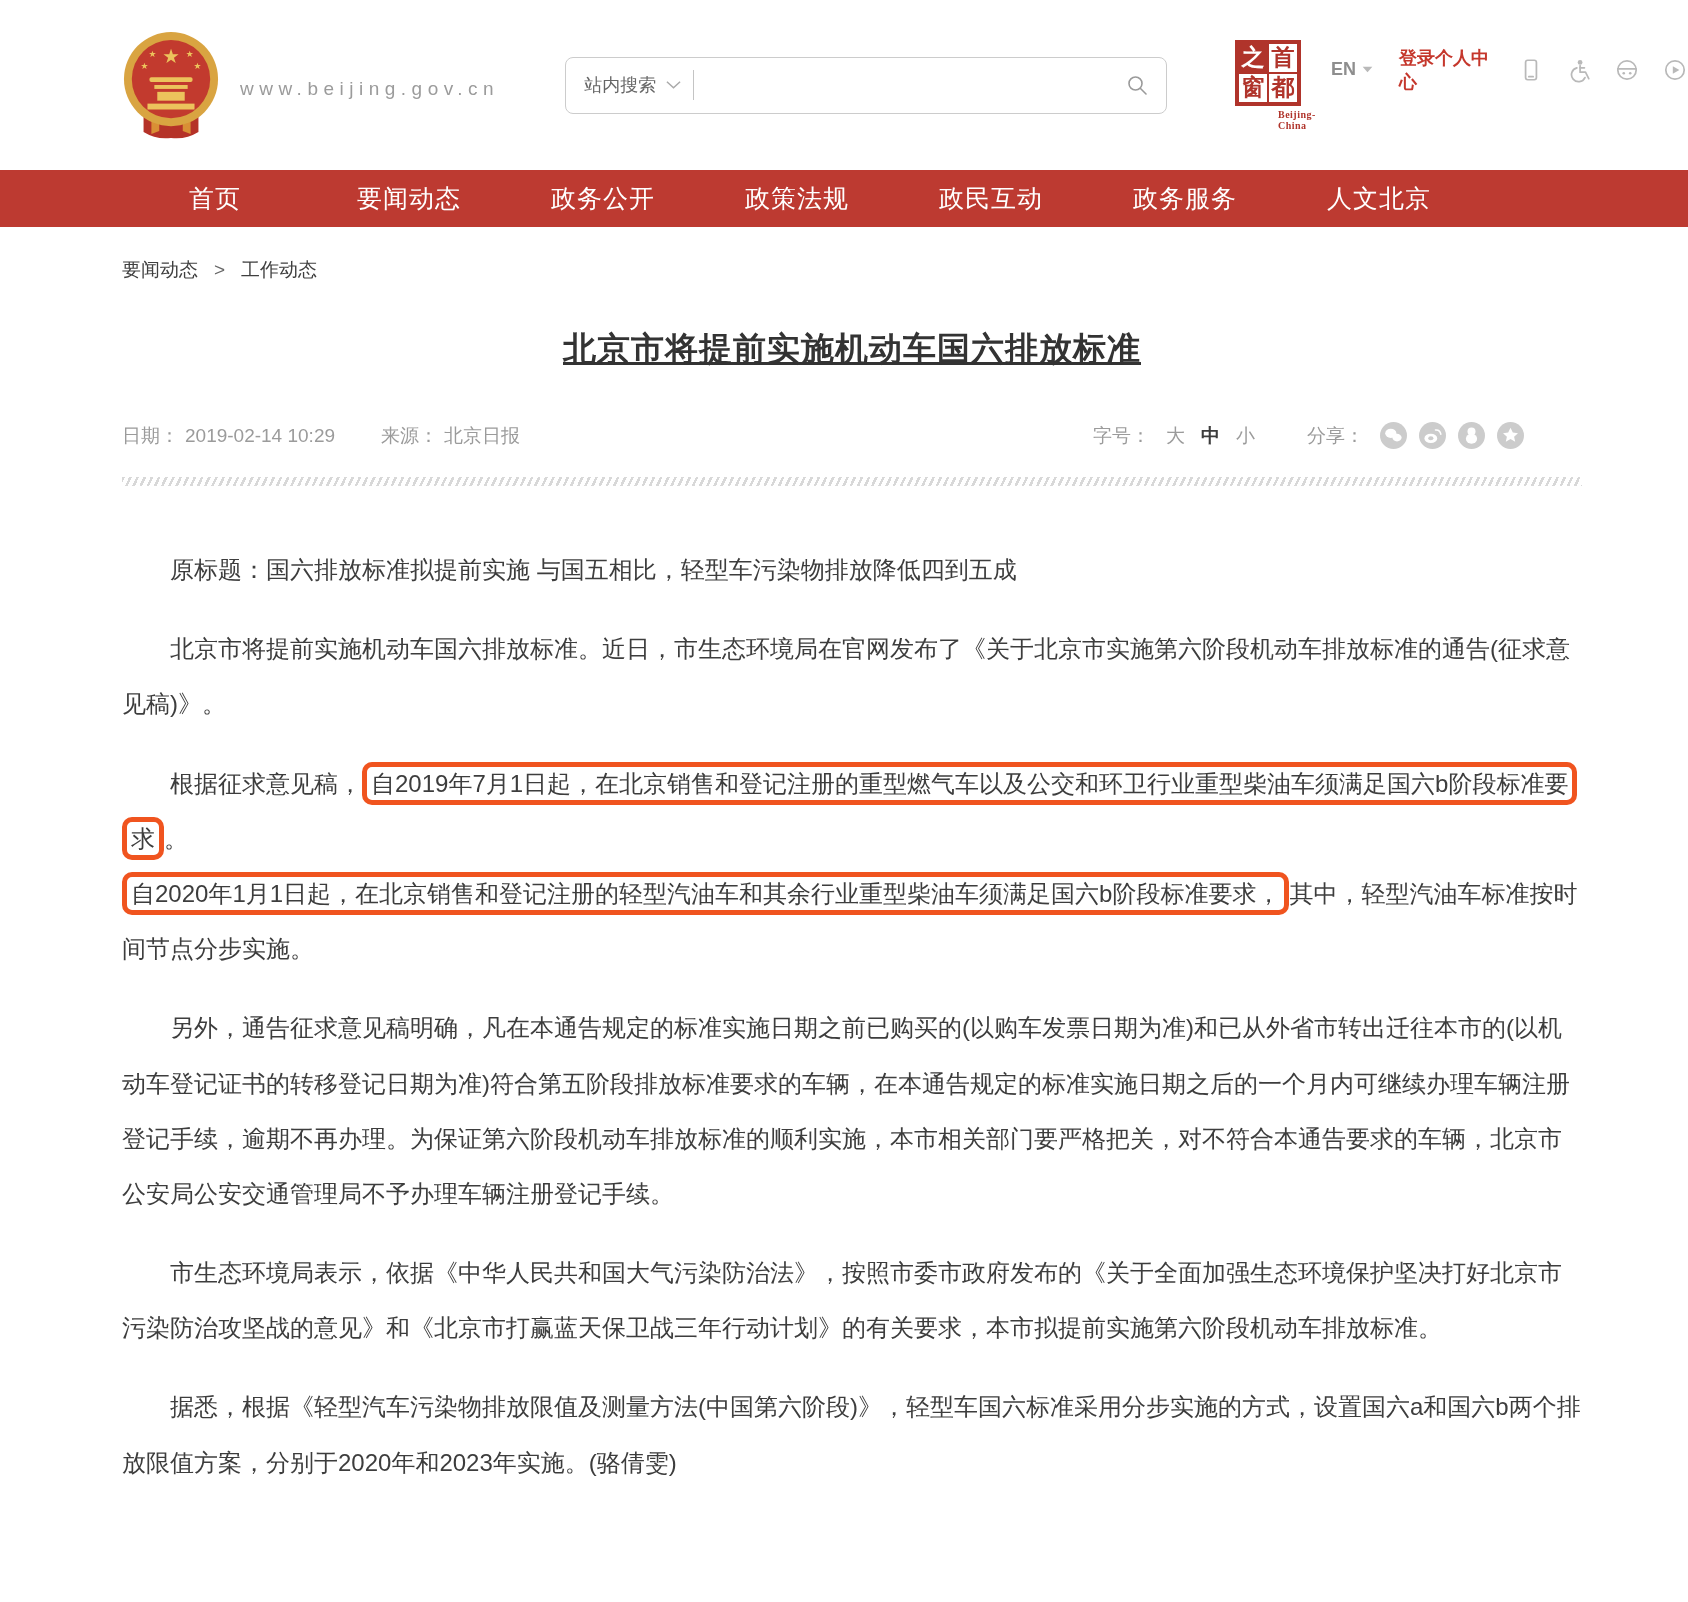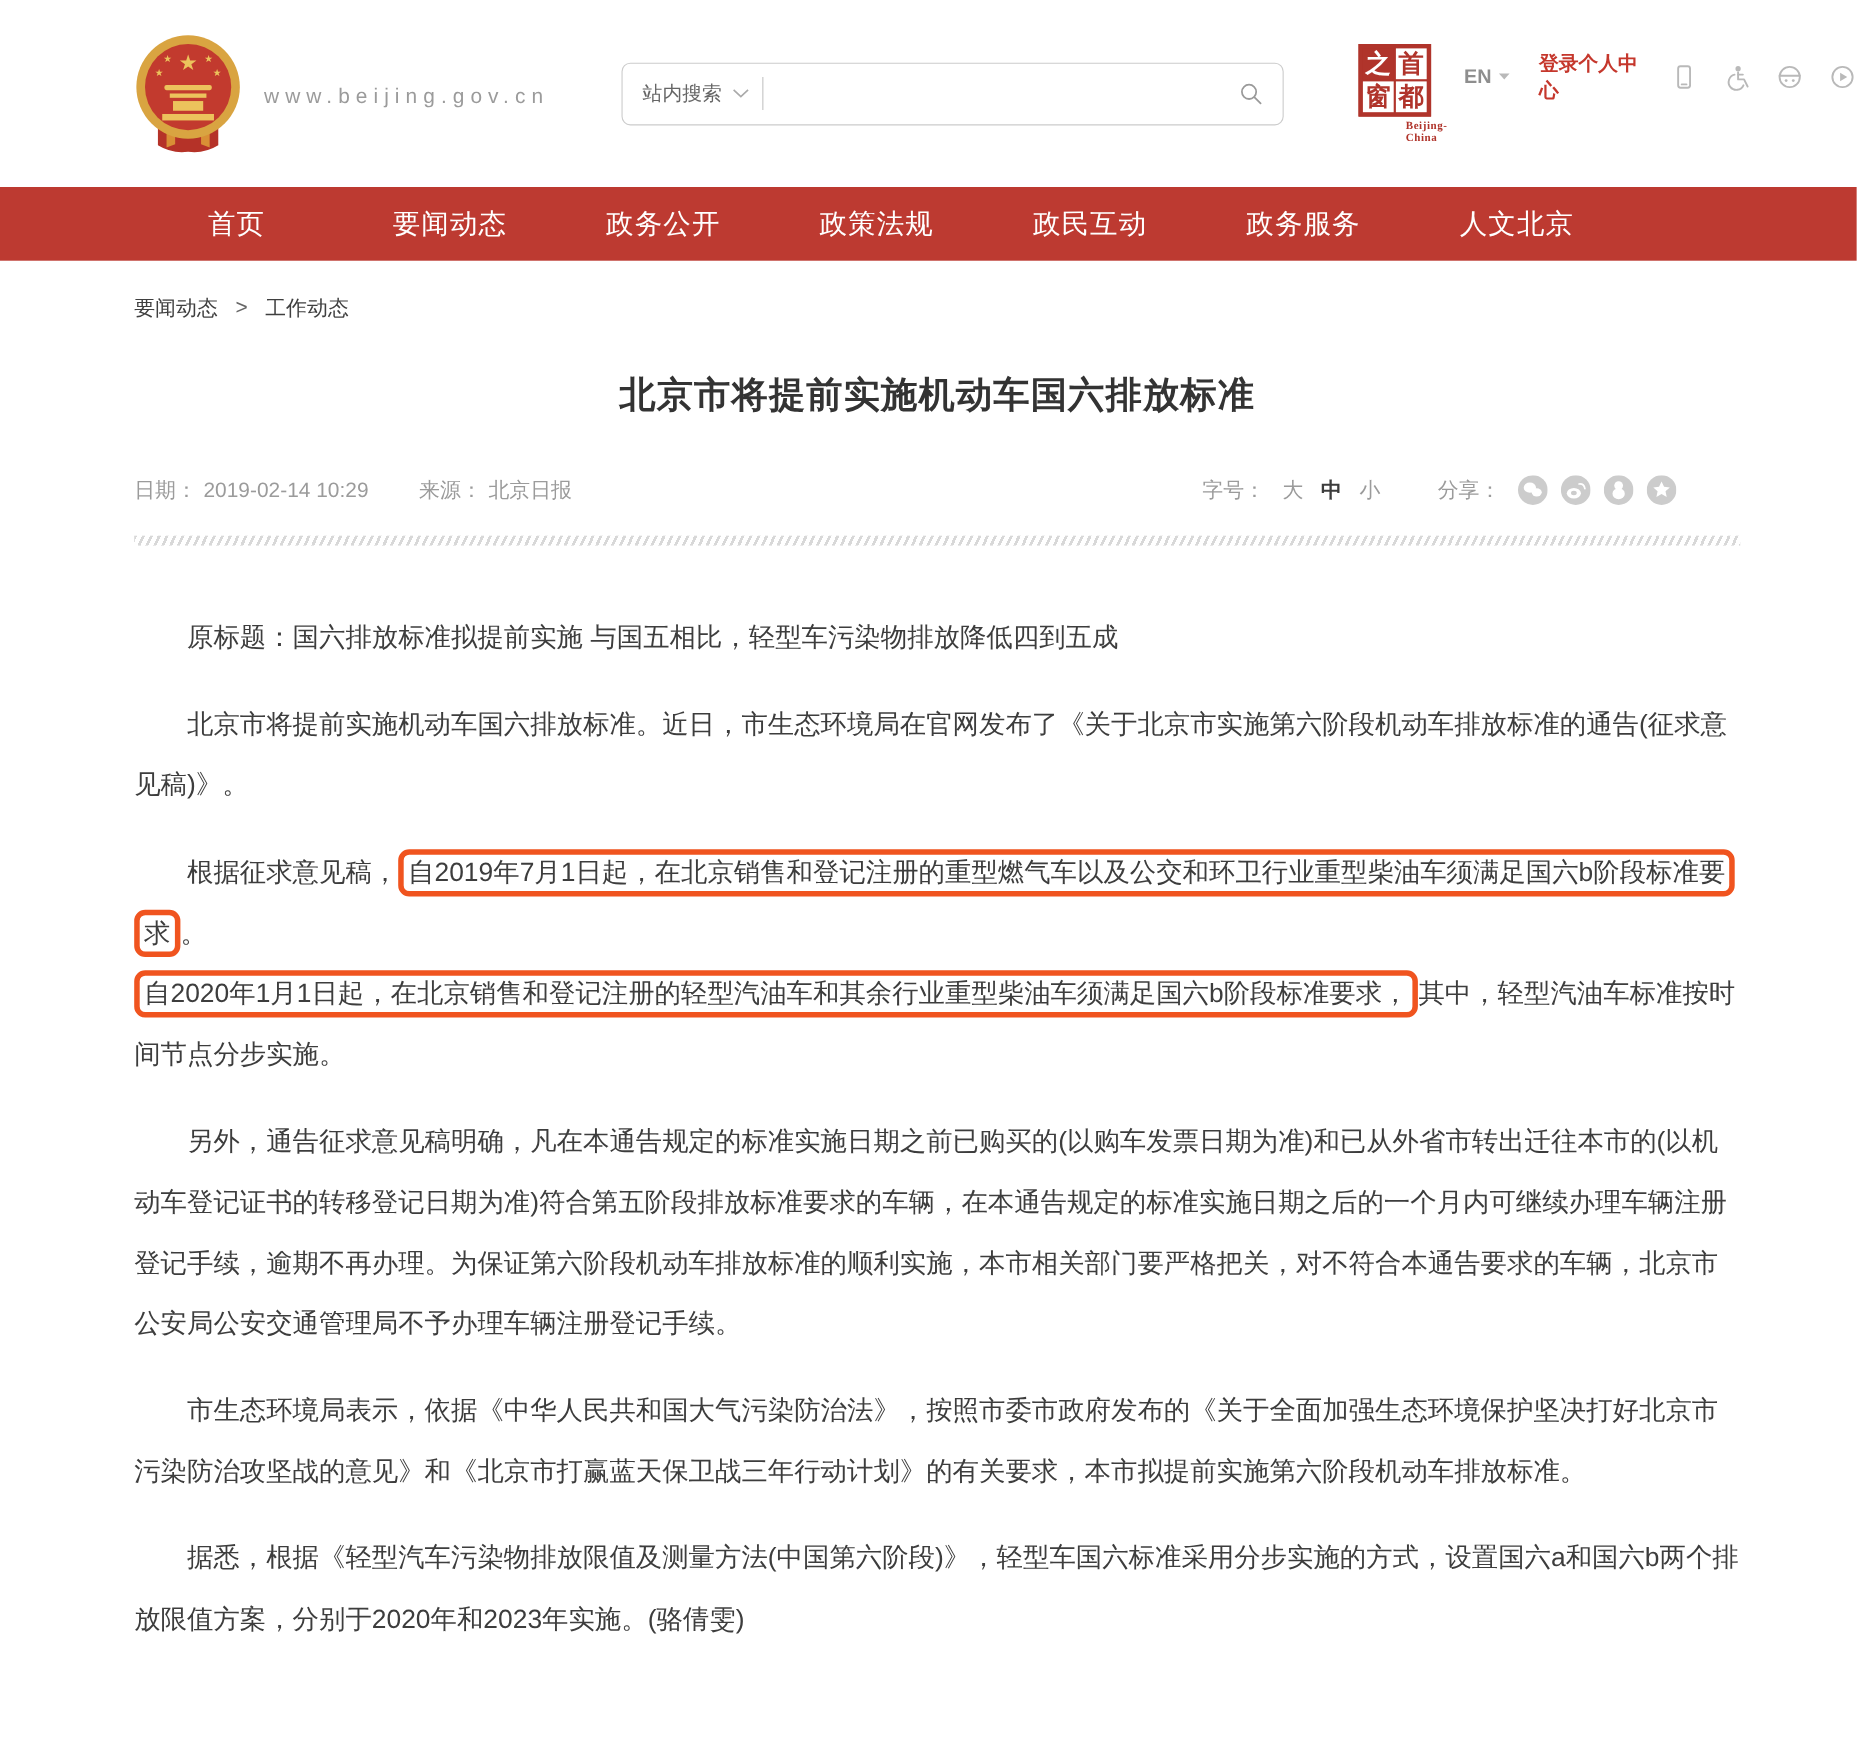--- a/index.html
+++ b/index.html
@@ -36,31 +36,31 @@
     font-size:10px; color:#b0342b; margin-top:3px; letter-spacing:0.5px;margin-left:43px; }
   .hr-col { display:flex; flex-direction:row; gap:16px; padding-top:6px;font-weight:bold; }
   .hr-row1 { display:flex; align-items:center; gap:12px; font-size:18px; }
   .lang { color:#8e8e8e; cursor:pointer; display:flex; align-items:center; gap:6px; }
   .login-link { color:#c5372c; cursor:pointer; text-decoration:none; margin-left:14px; }
   .hr-row2 { display:flex; align-items:center; gap:22px; }
   .hr-row2 svg { width:26px; height:26px; cursor:pointer; }
   .gray-stroke { stroke:#b9b9b9; fill:none; stroke-width:1.6; stroke-linecap:round; stroke-linejoin:round; }
   .gray-fill { fill:#b9b9b9; }
   
-  .mainnav { background:#bd3a31; height:67px; display:flex; align-items:center; padding-left:118px; }
+  .mainnav { background:#bd3a31; height:57px; display:flex; align-items:center; padding-left:118px; }
   .mainnav a { display:block; width:194px; text-align:center; color:#fff; font-size:25px;
     text-decoration:none; letter-spacing:1px; cursor:pointer; }
   
   .breadcrumb { margin:30px 0 0 122px; font-size:19px; color:#3f3f3f; display:flex; align-items:center; gap:16px; }
   .breadcrumb a { color:#3f3f3f; text-decoration:none; cursor:pointer; }
   .crumb-sep { color:#666; }
   
   .article-wrap { width:1460px; margin:0 auto 0 122px; }
   h1.article-title { margin:44px 0 0; text-align:center; font-size:33px; font-weight:600;
-    color:#333; letter-spacing:1px; }
+    color:#333; letter-spacing:1px;text-decoration:underline; }
   .meta-row { display:flex; justify-content:space-between; align-items:center;
     margin-top:50px; font-size:19px; color:#9b9b9b; padding-right:58px; }
   .meta-left span { margin-right:6px; }
   .meta-left .gap { display:inline-block; width:34px; }
   .meta-right { display:flex; align-items:center; gap:16px; }
   .size-opt { color:#9b9b9b; text-decoration:none; cursor:pointer; }
   .size-opt.current { color:#3c3c3c; font-weight:bold; }
   .share-label { margin-left:36px; }
   .share-icons { display:flex; gap:12px; }
   .share-icons svg { width:27px; height:27px; cursor:pointer; }

